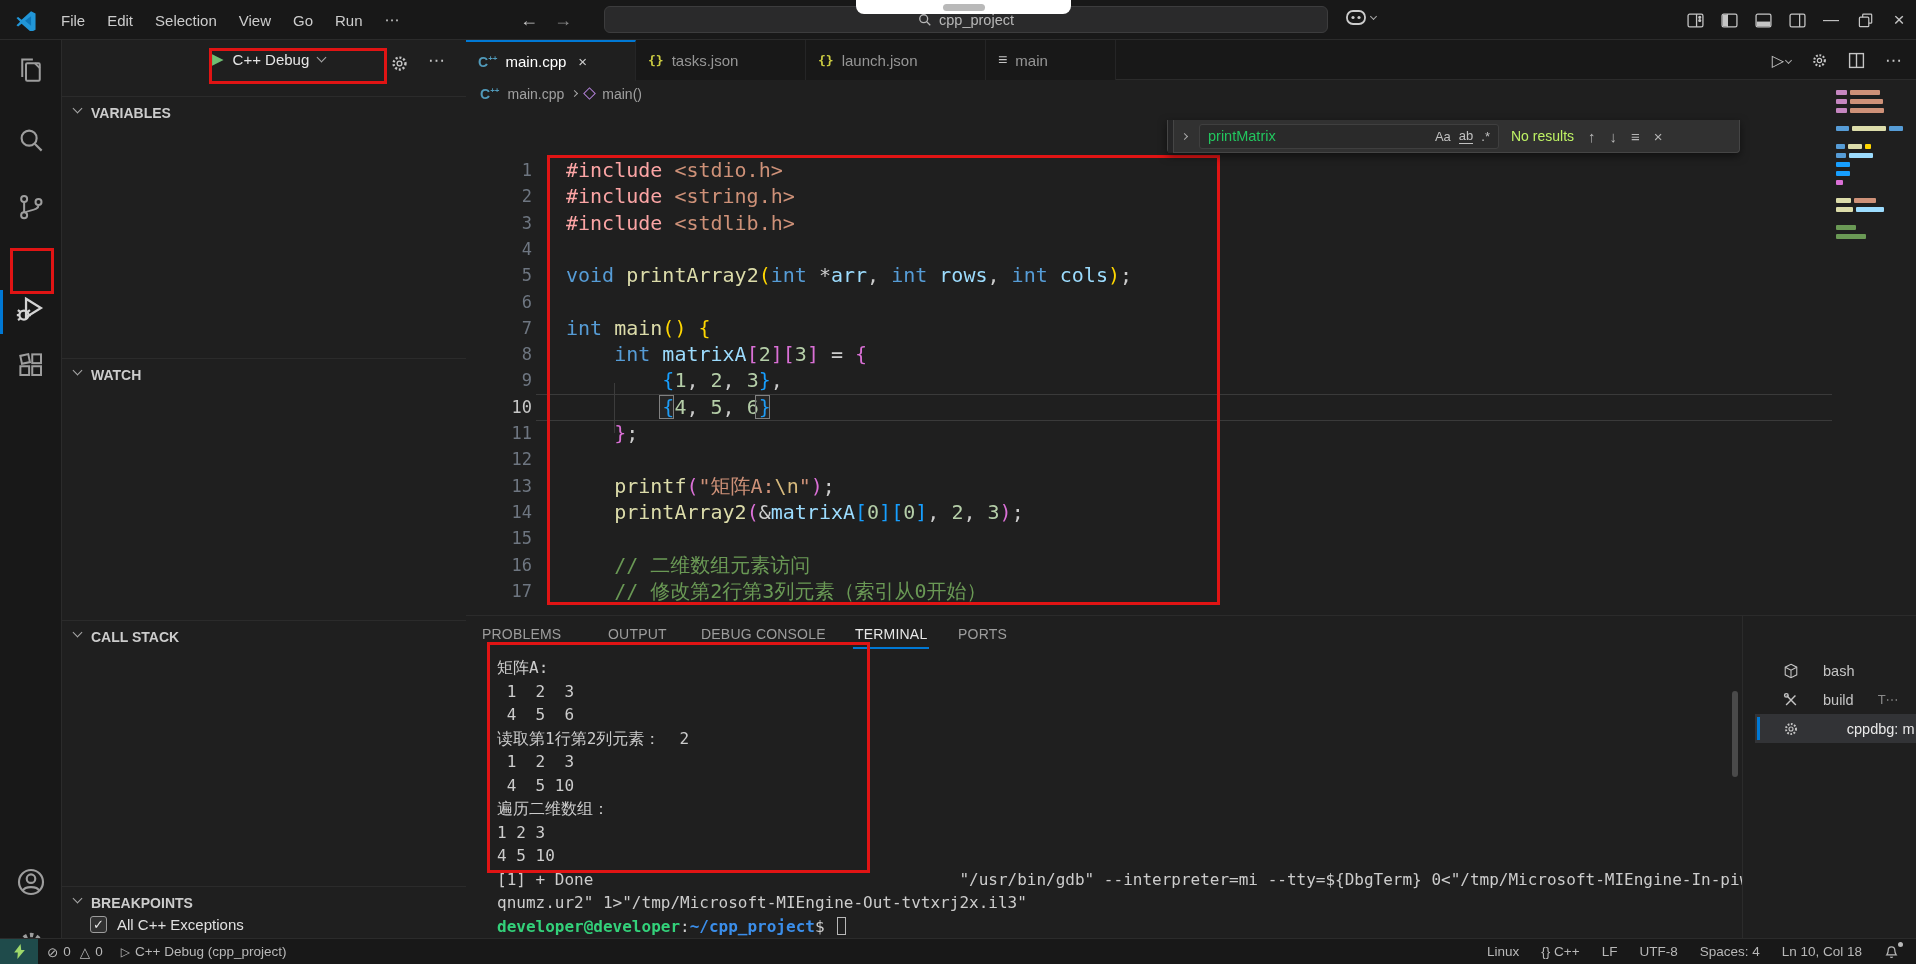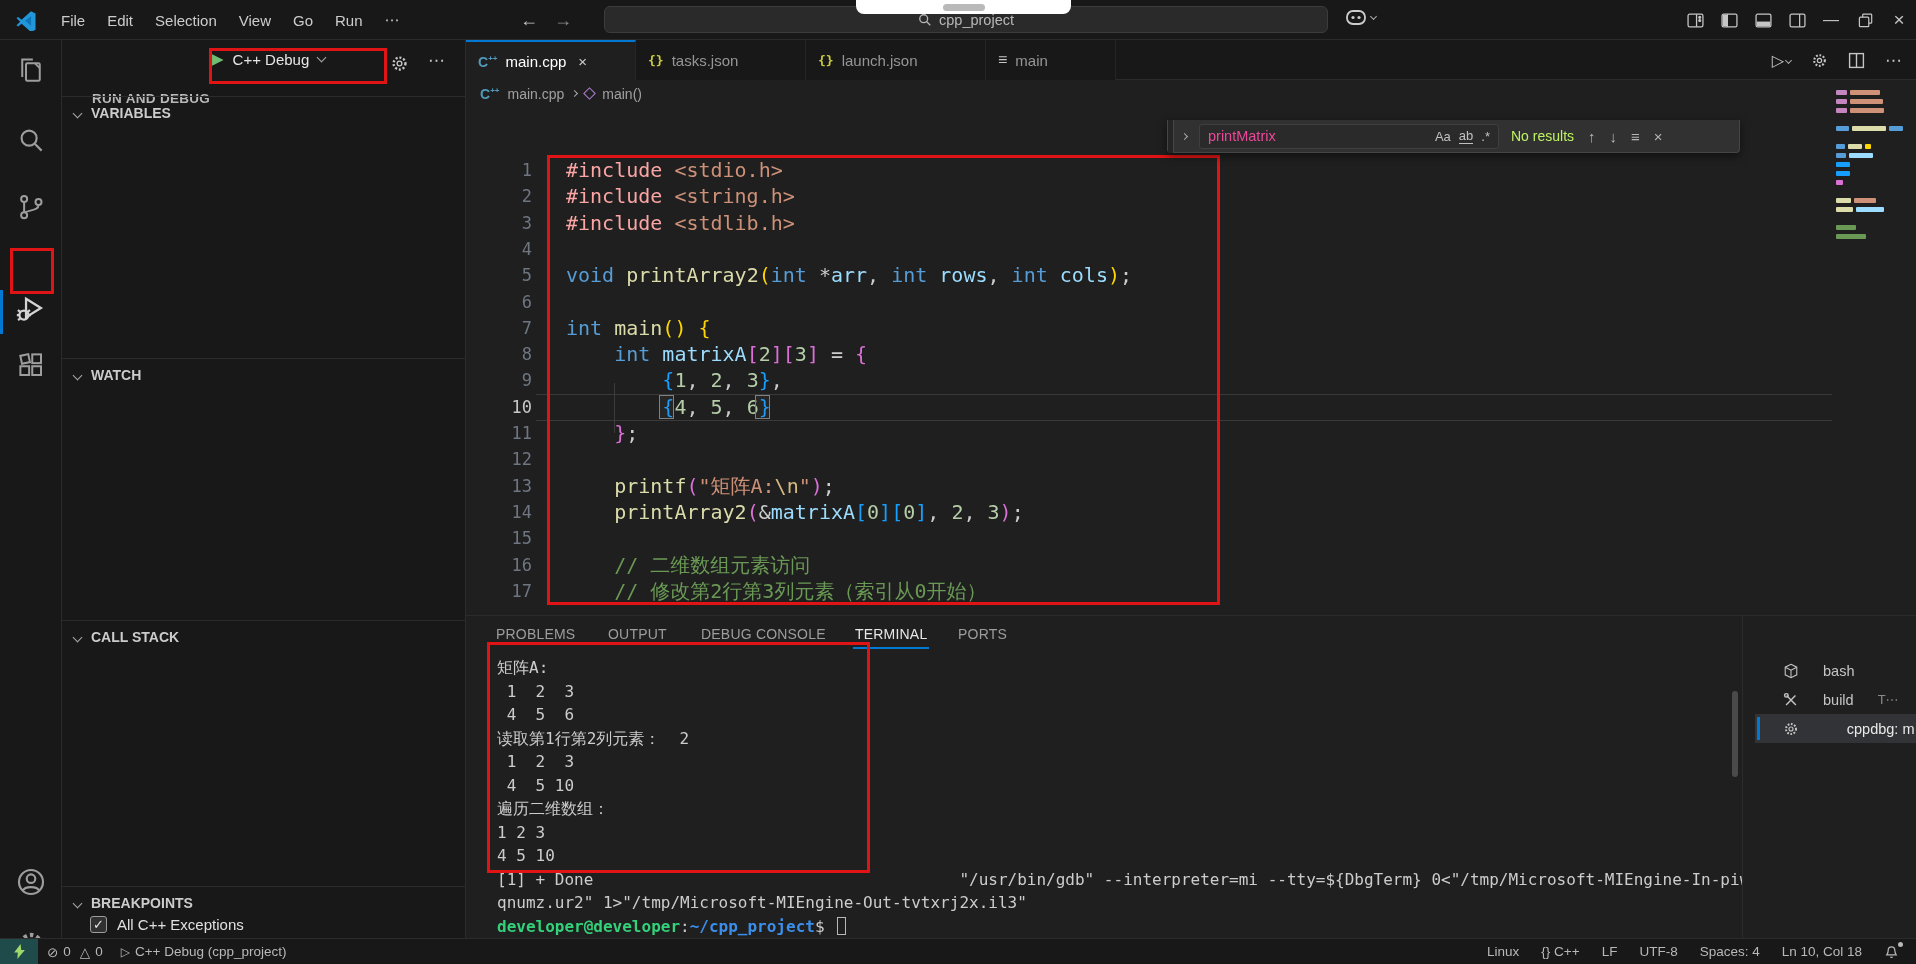--- a/index.html
+++ b/index.html
@@ -31,21 +31,21 @@
   .badge{position:absolute;left:34px;top:908px;width:16px;height:16px;border-radius:50%;background:#0078d4;color:#fff;
          font-size:10px;display:flex;align-items:center;justify-content:center;}
   
   .sidebar{position:absolute;left:62px;top:40px;width:404px;height:898px;background:#181818;border-right:1px solid #2b2b2b;}
   .sb-title{position:absolute;left:30px;top:51px;font-size:13.5px;font-weight:700;letter-spacing:.3px;color:#b8b8b8;}
   .dbg-config{position:absolute;left:212px;top:50px;display:flex;align-items:center;gap:9px;}
   .dbg-play{color:#6fbf73;font-size:15px;}
   .dbg-label{font-size:15px;color:#e6e6e6;}
   .sb-gear{position:absolute;left:390px;top:54px;}
   .sb-more{position:absolute;left:428px;top:50px;font-size:17px;color:#c5c5c5;}
-  .sb-section{position:absolute;left:0;width:404px;border-top:1px solid #2b2b2b;padding:8px 0 0 12px;display:flex;align-items:center;gap:10px;}
+  .sb-section{position:absolute;left:0;width:404px;border-top:1px solid #2b2b2b;padding:8px 0 0 12px;display:flex;align-items:flex-start;gap:10px;}
   .sb-section .lbl{font-size:14px;font-weight:700;color:#cccccc;}
   .bp-row{position:absolute;left:28px;top:876px;display:flex;align-items:center;gap:10px;}
   .checkbox{width:17px;height:17px;background:#313131;border:1.5px solid #9d9d9d;border-radius:3px;color:#e8e8e8;
             font-size:13px;display:flex;align-items:center;justify-content:center;}
   
   .tabbar{position:absolute;left:466px;top:40px;width:1450px;height:40px;background:#181818;border-bottom:1px solid #2b2b2b;}
   .etab{position:absolute;top:0;height:40px;display:flex;align-items:center;gap:8px;padding:0 12px;font-size:15px;
         color:#969696;border-right:1px solid #252526;background:#181818;}
   .etab.active{background:#1f1f1f;color:#ffffff;border-top:2px solid #0078d4;height:41px;}
   .ic-json{color:#cbcb41;font-weight:700;font-size:13px;font-family:"DejaVu Sans Mono",monospace;}
@@ -70,21 +70,21 @@
   .bracketbox{position:absolute;width:15px;height:24px;border:1px solid #808080;background:rgba(128,128,128,.08);}
   .minimap{position:absolute;left:1836px;top:88px;width:72px;}
   .mm-row{display:flex;gap:3px;height:9px;align-items:center;}
   .mm-bar{height:5px;border-radius:1px;}
   
   .findwidget{position:absolute;left:1167px;top:120px;width:573px;height:33px;background:#313131;border:1px solid #454545;
               border-top:none;border-radius:0 0 4px 4px;box-shadow:0 3px 8px rgba(0,0,0,.5);z-index:6;display:flex;align-items:center;}
   .fw-grip{width:6px;height:33px;background:#252526;border-right:1px solid #454545;}
   .fw-input{margin-left:12px;width:300px;height:25px;background:#2a2a2a;border:1px solid #3f3f3f;border-radius:3px;
             display:flex;align-items:center;padding:0 8px;gap:8px;}
-  .fw-query{flex:1;font-size:14.5px;color:#ec4899;}
+  .fw-query{flex:1;font-size:14.5px;color:#22c55e;}
   .fw-toggle{font-size:13px;color:#c0c0c0;}
   .fw-status{margin-left:12px;font-size:14px;color:#bef264;}
   .fw-btn{margin-left:14px;color:#b5b5b5;font-size:15px;}
   
   .panel{position:absolute;left:466px;top:615px;width:1450px;height:323px;background:#1f1f1f;border-top:1px solid #2b2b2b;}
   .ptab{position:absolute;top:10px;font-size:14px;color:#9d9d9d;letter-spacing:.2px;}
   .ptab.active{color:#e7e7e7;}
   .ptab-underline{position:absolute;top:31px;height:2px;background:#0078d4;}
   .pactions{position:absolute;right:18px;top:6px;display:flex;align-items:center;gap:17px;color:#c5c5c5;font-size:16px;}
   .termline{position:absolute;white-space:pre;font-size:16px;line-height:23px;font-family:"DejaVu Sans Mono",monospace;color:#cccccc;}
@@ -239,23 +239,20 @@
     </div>
     <div class="ab-icon" style="top:887px;">
       <svg width="32" height="32" viewBox="0 0 24 24" fill="none" stroke="#9d9d9d">
           <circle cx="12" cy="12" r="7.5" stroke-width="3.2" stroke-dasharray="2.6 2.3"></circle>
           <circle cx="12" cy="12" r="3" stroke-width="1.7"></circle>
         </svg>
     </div>
     <div class="badge">1</div>
   </div>
 
-  <div class="sidebar">
-    <span class="sb-title">RUN AND DEBUG</span>
-  </div>
   <div class="dbg-config">
     <span class="dbg-play">▶</span>
     <span class="dbg-label">C++ Debug</span>
     <span class="cv" style="margin-top:-3px;"></span>
   </div>
   <div class="sb-gear">
     <svg width="19" height="19" viewBox="0 0 24 24" fill="none" stroke="#c5c5c5">
         <circle cx="12" cy="12" r="7.5" stroke-width="3" stroke-dasharray="2.6 2.3"></circle>
         <circle cx="12" cy="12" r="3" stroke-width="1.7"></circle>
       </svg>
@@ -429,21 +426,21 @@
     </div>
     <span class="fw-status">No results</span>
     <span class="fw-btn">↑</span>
     <span class="fw-btn">↓</span>
     <span class="fw-btn">≡</span>
     <span class="fw-btn">×</span>
   </div>
 
   <div class="panel">
     <div id="panel-tabs">
-        <span class="ptab" style="left: 30px;">PROBLEMS</span>
+        <span class="ptab" style="left: 16px;">PROBLEMS</span>
         <span class="ptab" style="left: 142px;">OUTPUT</span>
         <span class="ptab" style="left: 235px;">DEBUG CONSOLE</span>
         <span class="ptab active" style="left: 389px;">TERMINAL</span>
         <div class="ptab-underline" style="left: 387px; width: 76px;"></div>
         <span class="ptab" style="left: 492px;">PORTS</span>
       </div>
     <div class="pactions">
       <span style="display:flex;align-items:center;gap:3px;">
           <span>+</span>
           <span class="cv sm"></span>

